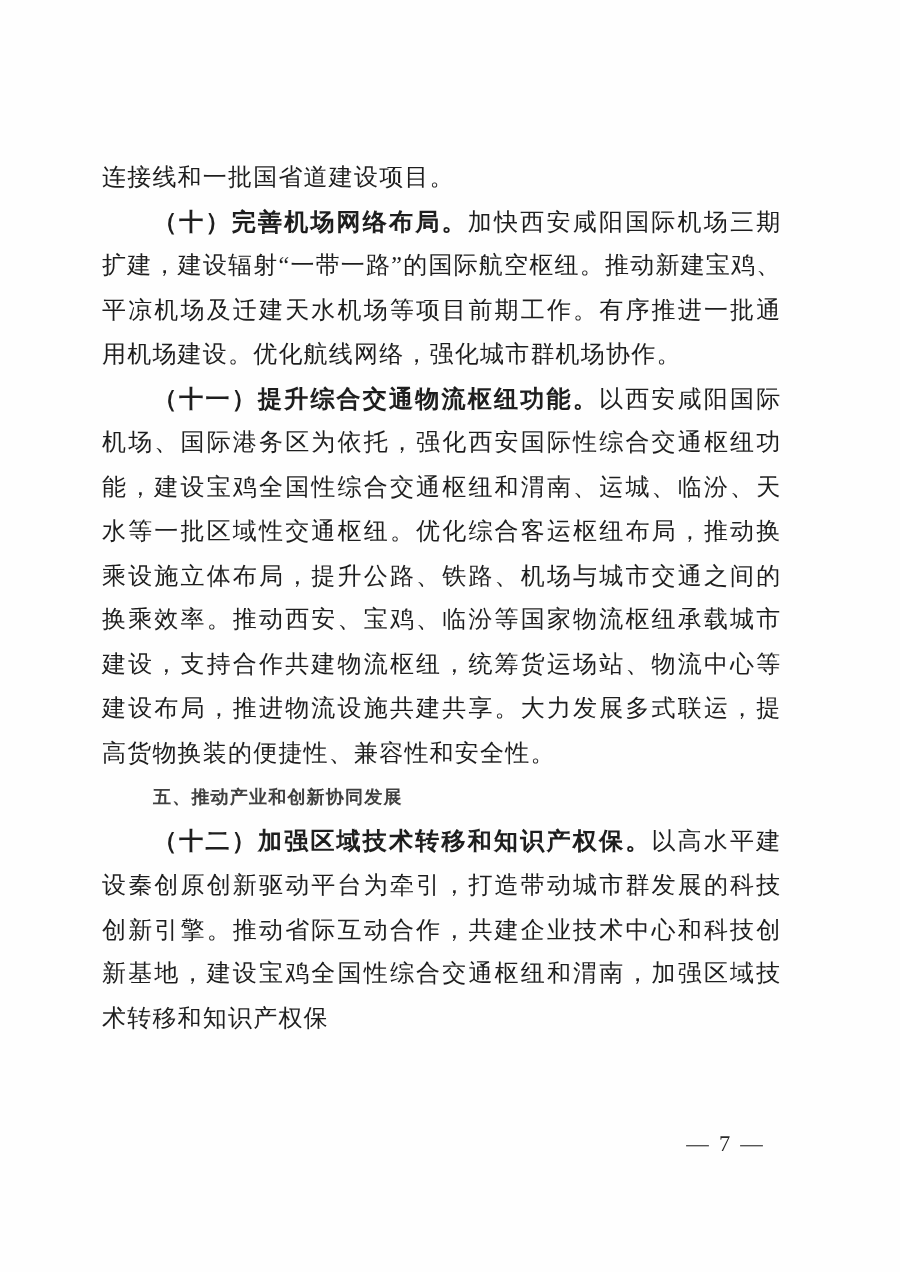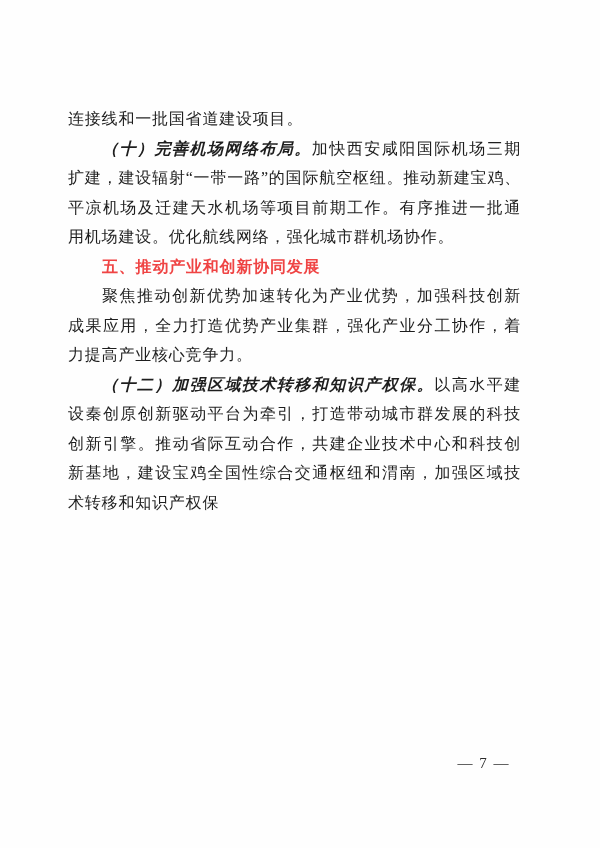--- a/index.html
+++ b/index.html
@@ -27,30 +27,29 @@
     font-size: 16px;
     line-height: 29.5px;
     letter-spacing: 0.8px;
     text-align: justify;
     text-justify: inter-character;
     color: #1e1e1e;
   }
   .para.indent { text-indent: 34px; }
   .lead {
     font-weight: bold;
-    font-style: italic;
   }
   .section-heading {
     font-family: "Liberation Sans", sans-serif;
-    font-size: 16px;
+    font-size: 12px;
     line-height: 29.5px;
     letter-spacing: 0.8px;
     font-weight: bold;
     text-indent: 34px;
-    color: #ef4444;
+    color: #404040;
   }
   .page-number {
     position: absolute;
     top: 752px;
     right: 90px;
     font-size: 15px;
     line-height: 22px;
     letter-spacing: 1.5px;
     color: #2a2a2a;
     font-family: "Liberation Serif", serif;
@@ -61,24 +60,26 @@
 
 <div class="page">
   <div class="content">
 
     <p class="para">连接线和一批国省道建设项目。</p>
 
     <p class="para indent">
       <span class="lead">（十）完善机场网络布局。</span><span>加快西安咸阳国际机场三期扩建，建设辐射“一带一路”的国际航空枢纽。推动新建宝鸡、平凉机场及迁建天水机场等项目前期工作。有序推进一批通用机场建设。优化航线网络，强化城市群机场协作。</span>
     </p>
 
+    <p class="para indent">
+      <span class="lead">（十一）提升综合交通物流枢纽功能。</span><span>以西安咸阳国际机场、国际港务区为依托，强化西安国际性综合交通枢纽功能，建设宝鸡全国性综合交通枢纽和渭南、运城、临汾、天水等一批区域性交通枢纽。优化综合客运枢纽布局，推动换乘设施立体布局，提升公路、铁路、机场与城市交通之间的换乘效率。推动西安、宝鸡、临汾等国家物流枢纽承载城市建设，支持合作共建物流枢纽，统筹货运场站、物流中心等建设布局，推进物流设施共建共享。大力发展多式联运，提高货物换装的便捷性、兼容性和安全性。</span>
+    </p>
 
     <h2 class="section-heading">五、推动产业和创新协同发展</h2>
 
-    <p class="para indent">聚焦推动创新优势加速转化为产业优势，加强科技创新成果应用，全力打造优势产业集群，强化产业分工协作，着力提高产业核心竞争力。</p>
 
     <p class="para indent">
       <span class="lead">（十二）加强区域技术转移和知识产权保。</span><span>以高水平建设秦创原创新驱动平台为牵引，打造带动城市群发展的科技创新引擎。推动省际互动合作，共建企业技术中心和科技创新基地，建设宝鸡全国性综合交通枢纽和渭南，加强区域技术转移和知识产权保</span>
     </p>
 
   </div>
 
   <div class="page-number">— 7 —</div>
 </div>
 

